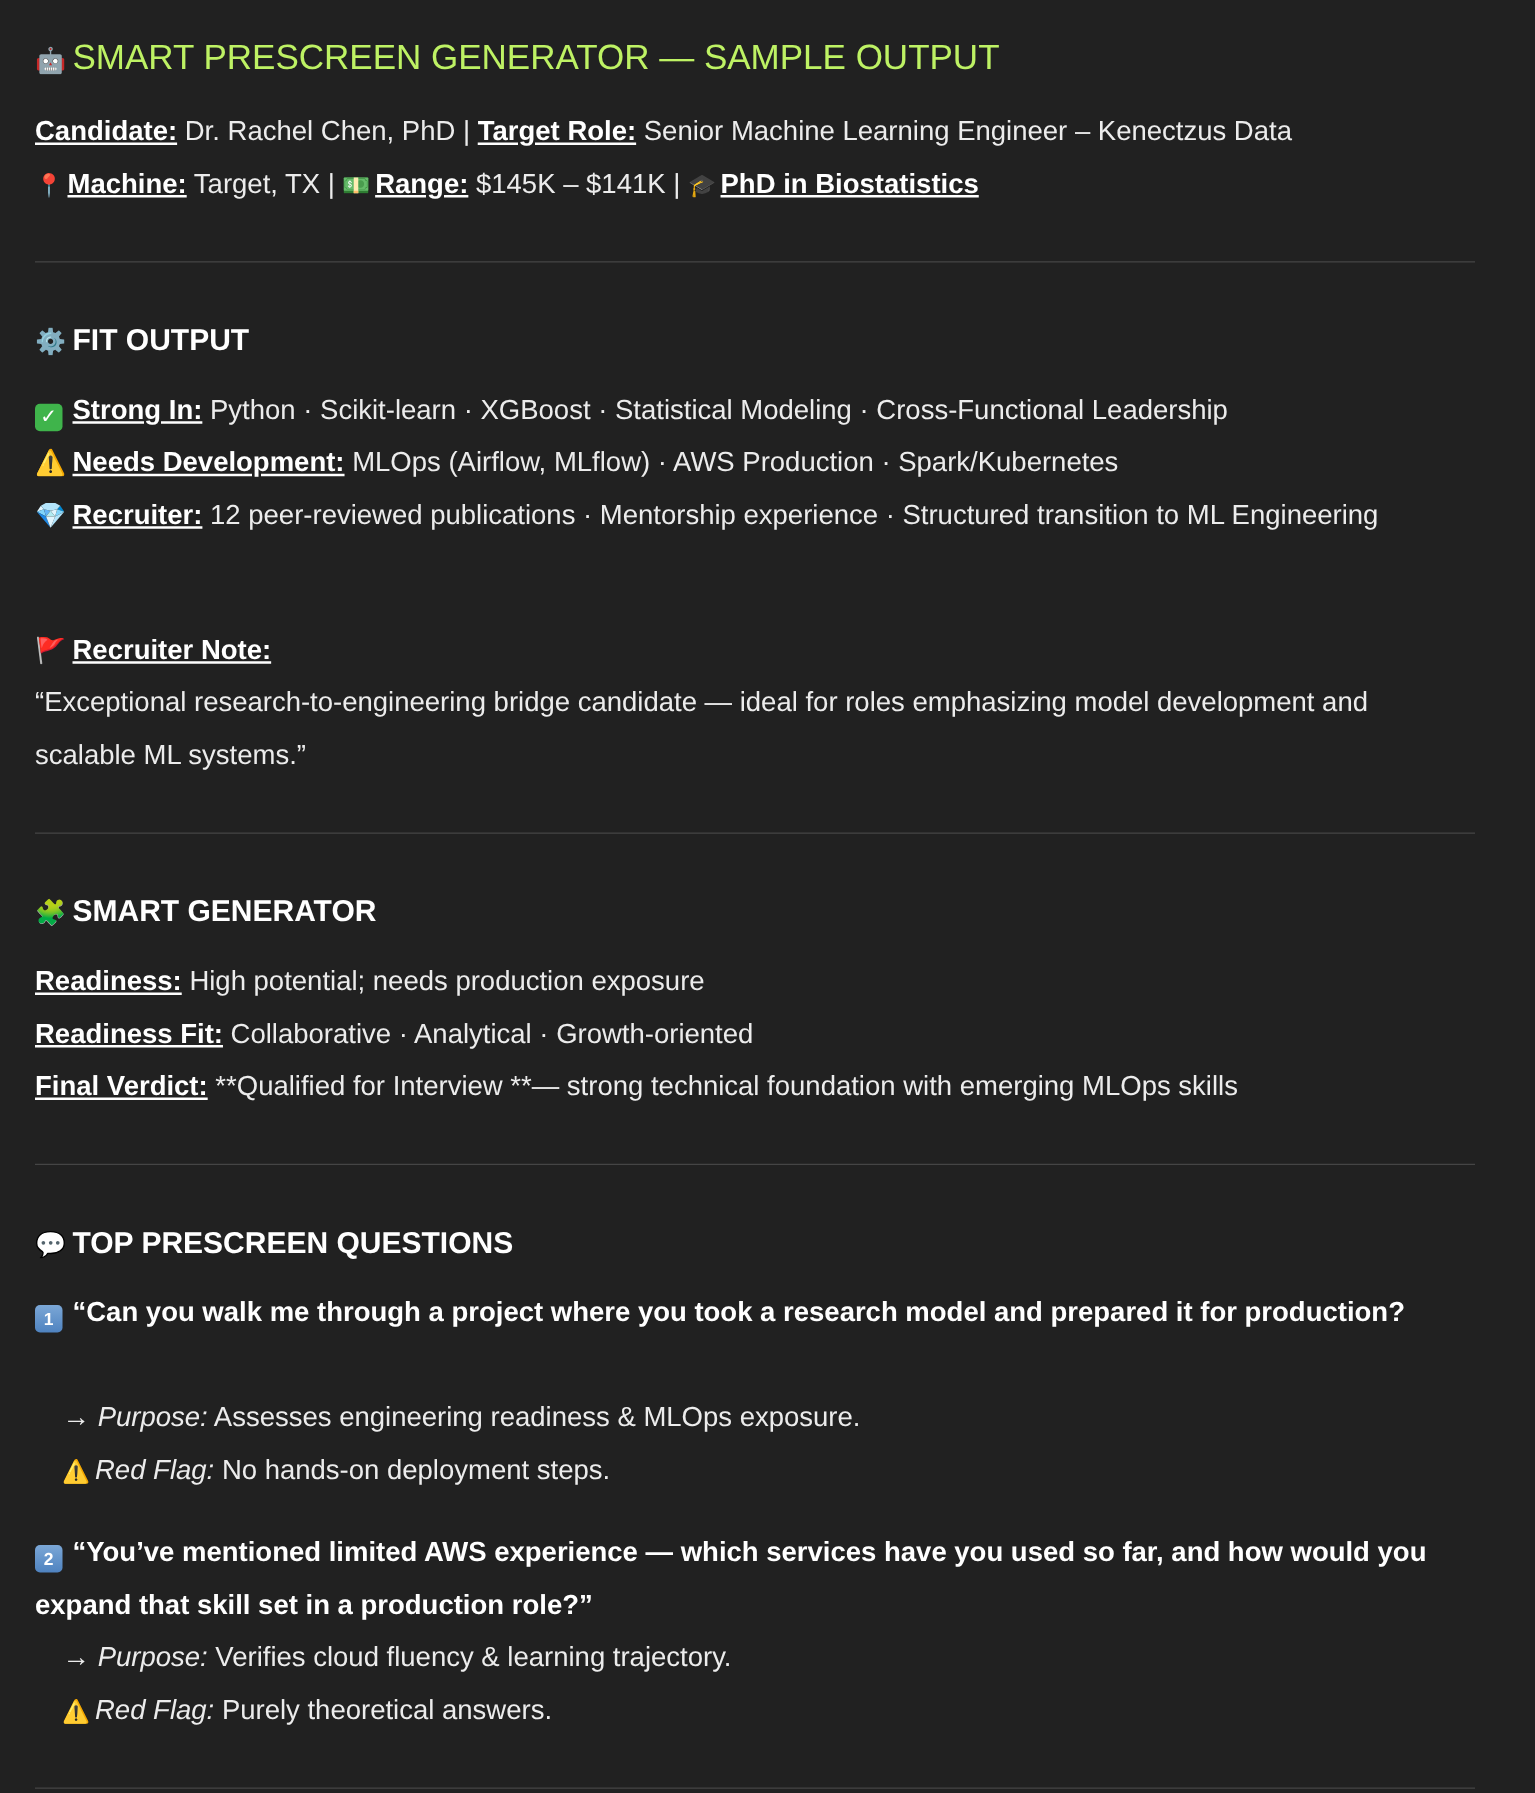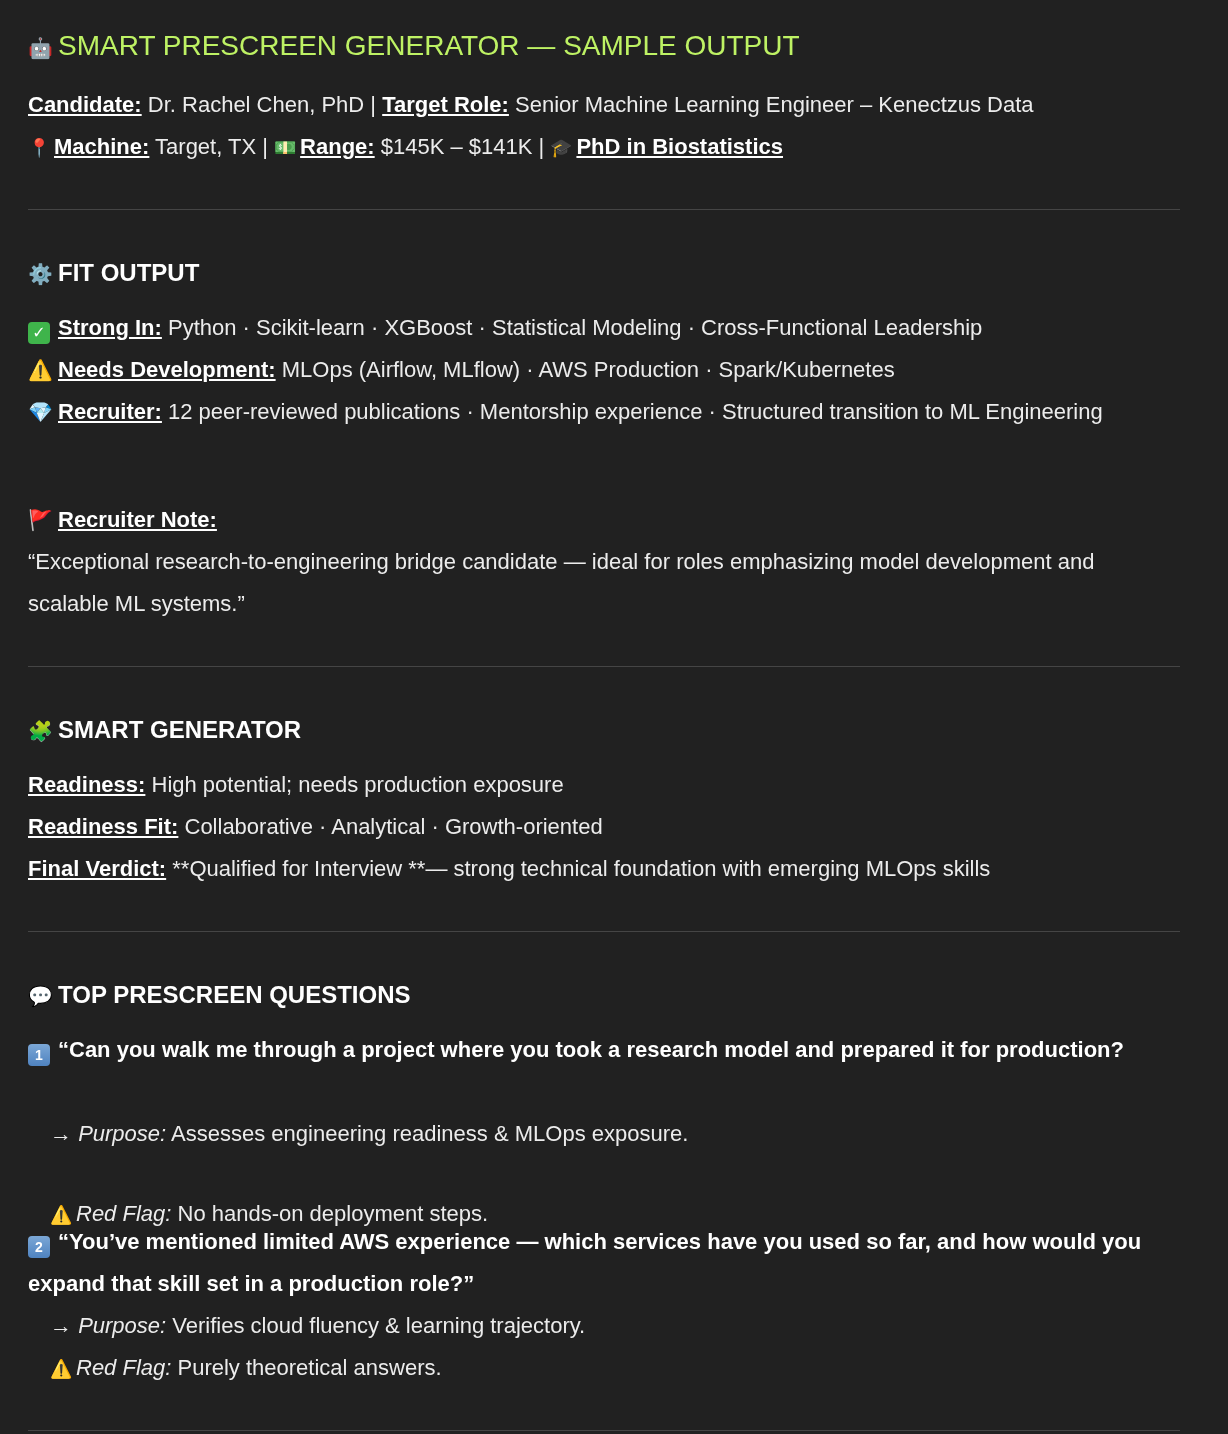--- a/index.html
+++ b/index.html
@@ -105,21 +105,21 @@
   </div>
 
   <div class="wrap" style="top:1029px; font-weight:700; color:#fff;">
     <span class="keycap">1</span><span>“Can you walk me through a project where you took a research model and prepared it for production?</span>
   </div>
 
   <div class="line indent" style="top:1113px;">
     <span>→ </span><i>Purpose:</i><span> Assesses engineering readiness &amp; MLOps exposure.</span>
   </div>
 
-  <div class="line indent" style="top:1155px;margin-top:38px;">
+  <div class="line indent" style="top:1155px;">
     <span class="emo-sm warn">⚠️</span><i>Red Flag:</i><span> No hands-on deployment steps.</span>
   </div>
 
   <div class="wrap" style="top:1221px; font-weight:700; color:#fff;">
     <span class="keycap">2</span><span>“You’ve mentioned limited AWS experience — which services have you used so far, and how would you expand that skill set in a production role?”</span>
   </div>
 
   <div class="line indent" style="top:1305px;">
     <span>→ </span><i>Purpose:</i><span> Verifies cloud fluency &amp; learning trajectory.</span>
   </div>

